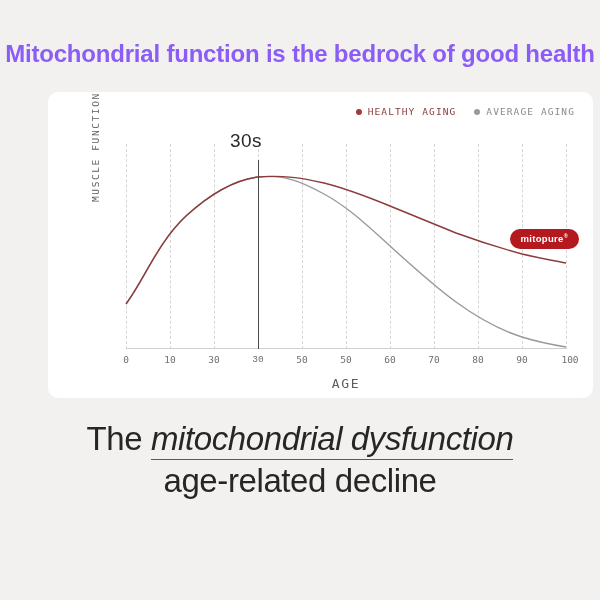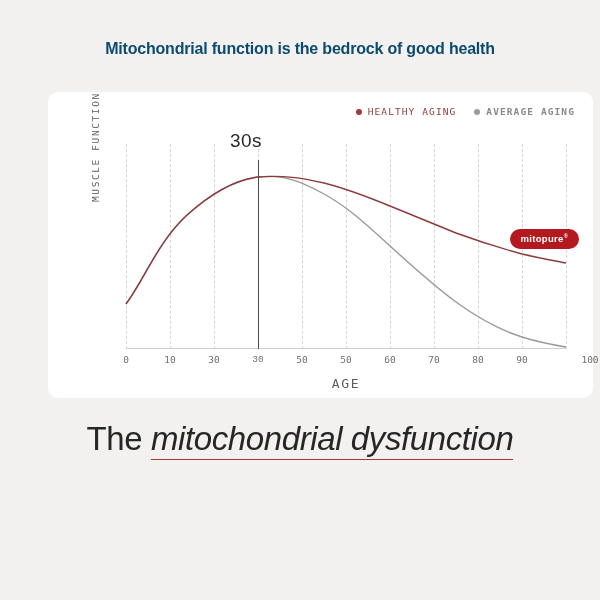--- a/index.html
+++ b/index.html
@@ -21,23 +21,23 @@
     box-sizing: border-box;
   }
 
   
   .headline {
     position: absolute;
     top: 40px;
     left: 0;
     width: 600px;
     text-align: center;
-    font-size: 16px;
+    font-size: 24px;
     font-weight: bold;
-    color: #0c4a6e;
+    color: #8b5cf6;
     letter-spacing: -0.2px;
   }
 
   
   .card {
     position: absolute;
     left: 28px;
     top: 92px;
     width: 545px;
     height: 306px;
@@ -63,21 +63,21 @@
     letter-spacing: 1.1px;
     font-family: "DejaVu Sans Mono", monospace;
   }
   .legend-dot {
     width: 6px;
     height: 6px;
     border-radius: 50%;
     display: inline-block;
   }
   .legend-label-healthy { color: #8d3a3a; }
-  .legend-label-average { color: #8a8a8a; font-weight: bold; }
+  .legend-label-average { color: #8a8a8a; }
 
   
   .plot {
     position: absolute;
     left: 52px;
     top: 44px;
     width: 475px;
     height: 230px;
   }
   .plot-inner {
@@ -242,28 +242,29 @@
         <div class="xtick" style="left:0px;">0</div>
         <div class="xtick" style="left:44px;">10</div>
         <div class="xtick" style="left:88px;">30</div>
         <div class="xtick" style="left:132px;font-family:Liberation Mono, monospace;">30</div>
         <div class="xtick" style="left:176px;">50</div>
         <div class="xtick" style="left:220px;">50</div>
         <div class="xtick" style="left:264px;">60</div>
         <div class="xtick" style="left:308px;">70</div>
         <div class="xtick" style="left:352px;">80</div>
         <div class="xtick" style="left:396px;">90</div>
-        <div class="xtick" style="left:464px;">100</div>
+        <div class="xtick" style="left:444px;">100</div>
 
         <div class="xaxis-title">AGE</div>
       </div>
     </div>
 
     <div class="badge">
       <span>mitopure</span><sup>®</sup>
     </div>
   </div>
 
   <div class="caption">
     <span>The </span><span class="u">mitochondrial dysfunction</span>
+    <span class="l3">age-related decline</span>
   </div>
 
 </div>
 
 </body></html>

